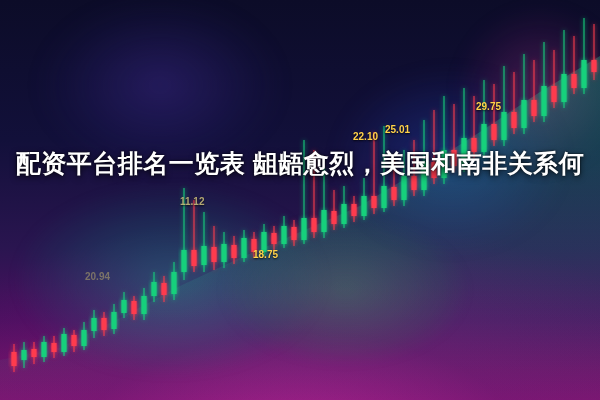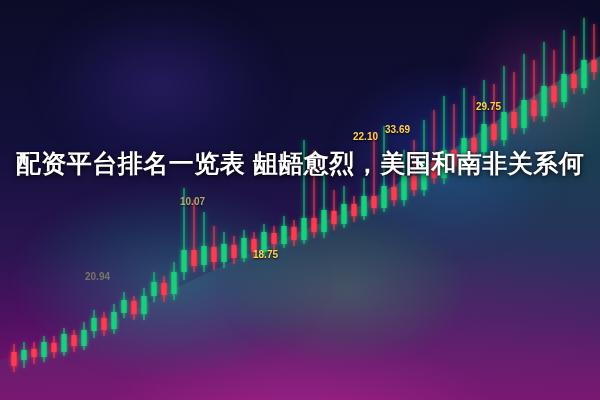--- a/index.html
+++ b/index.html
@@ -306,23 +306,23 @@
         </g>
         <g filter="url(#softglow)">
           <line x1="594" x2="594" y1="24" y2="80" stroke="#ff3b4e" stroke-width="1.1" opacity="0.95"></line>
           <rect x="591.4" y="60" width="5.2" height="12" fill="#ff3b4e" opacity="0.97"></rect>
         </g>
       </g>
   </svg>
 
   <div id="labels">
       <div class="pricelabel lbl-gold" style="left: 476px; top: 101px;">29.75</div>
-      <div class="pricelabel lbl-gold" style="left: 385px; top: 124px;">33.69</div>
+      <div class="pricelabel lbl-gold" style="left: 385px; top: 124px;">25.01</div>
       <div class="pricelabel lbl-gold" style="left: 313px; top: 131px; padding-left: 40px;">22.10</div>
       <div class="pricelabel lbl-gold" style="left: 253px; top: 249px;">18.75</div>
-      <div class="pricelabel lbl-dim" style="left: 180px; top: 196px;">10.07</div>
+      <div class="pricelabel lbl-dim" style="left: 180px; top: 196px;">11.12</div>
       <div class="pricelabel lbl-faint" style="left: 85px; top: 271px;">20.94</div>
     </div>
 
   <div class="headline">
     <span>配资平台排名一览表 龃龉愈烈，美国和南非关系何</span>
   </div>
 </div>
 
 </body></html>

